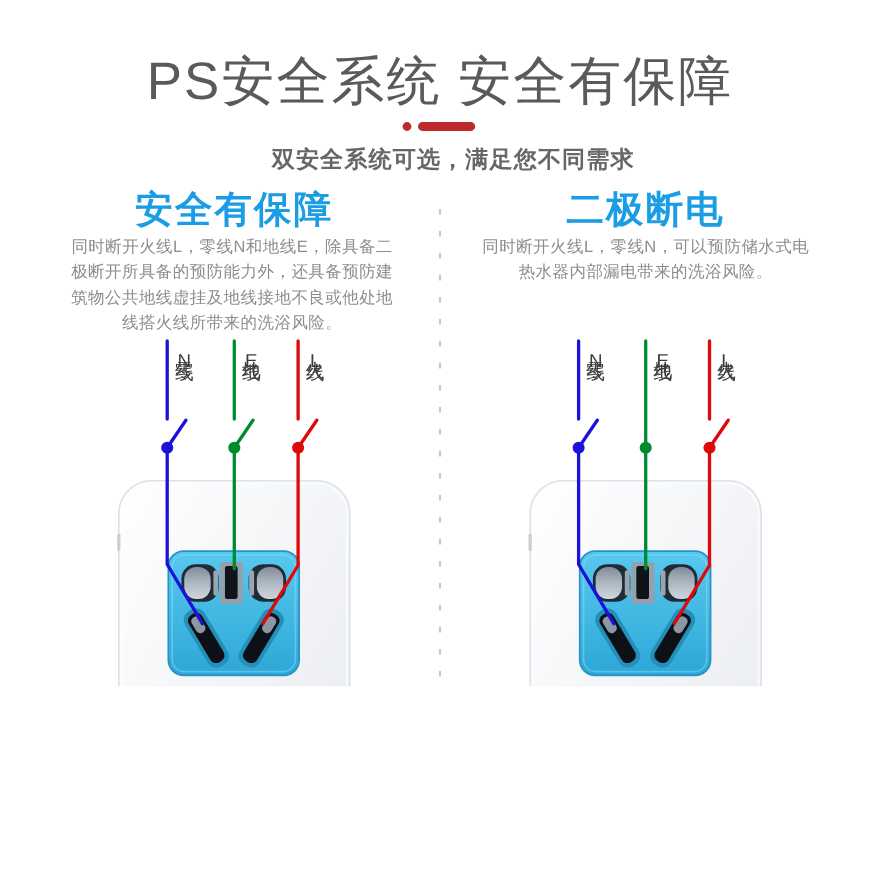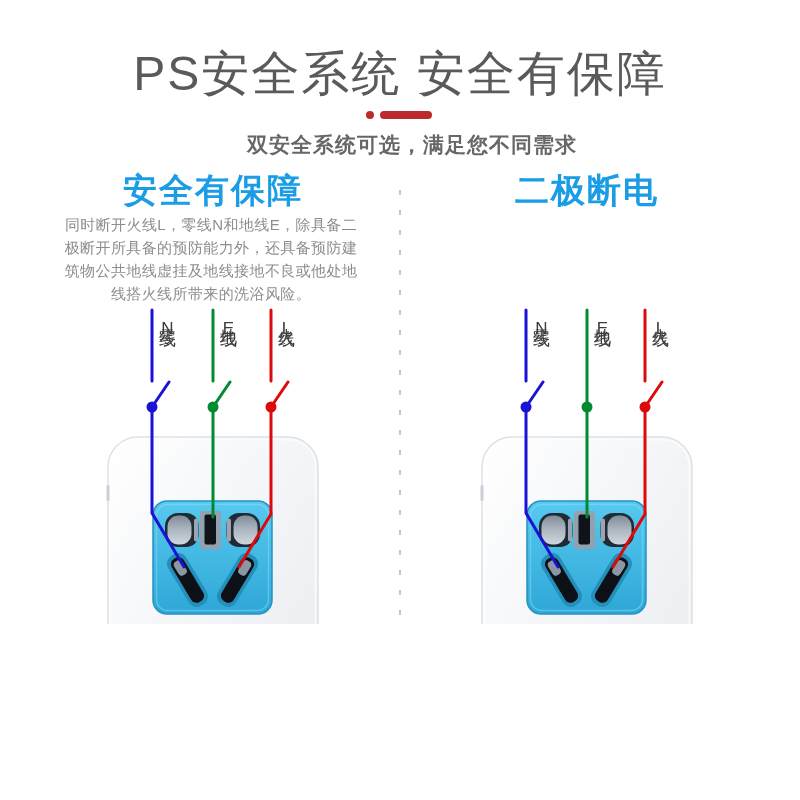--- a/index.html
+++ b/index.html
@@ -37,20 +37,21 @@
 <div id="canvas">
 
   <div class="abs title">PS安全系统 安全有保障</div>
   <div class="abs accent-dot"></div>
   <div class="abs accent-bar"></div>
   <div class="abs subtitle">双安全系统可选，满足您不同需求</div>
 
   <div class="abs col-head left">安全有保障</div>
   <div class="abs col-desc left">同时断开火线L，零线N和地线E，除具备二极断开所具备的预防能力外，还具备预防建筑物公共地线虚挂及地线接地不良或他处地线搭火线所带来的洗浴风险。</div>
   <div class="abs col-head right">二极断电</div>
+  <div class="abs col-desc right">同时断开火线L，零线N，可以预防储水式电热水器内部漏电带来的洗浴风险。</div>
 
   <div class="abs wire-label" style="left:159px">零线N</div>
   <div class="abs wire-label" style="left:220px">地线E</div>
   <div class="abs wire-label" style="left:278px">火线L</div>
   <div class="abs wire-label" style="left:533px">零线N</div>
   <div class="abs wire-label" style="left:594px">地线E</div>
   <div class="abs wire-label" style="left:652px">火线L</div>
 
   <svg width="800" height="800" viewBox="0 0 800 800">
     <defs>

